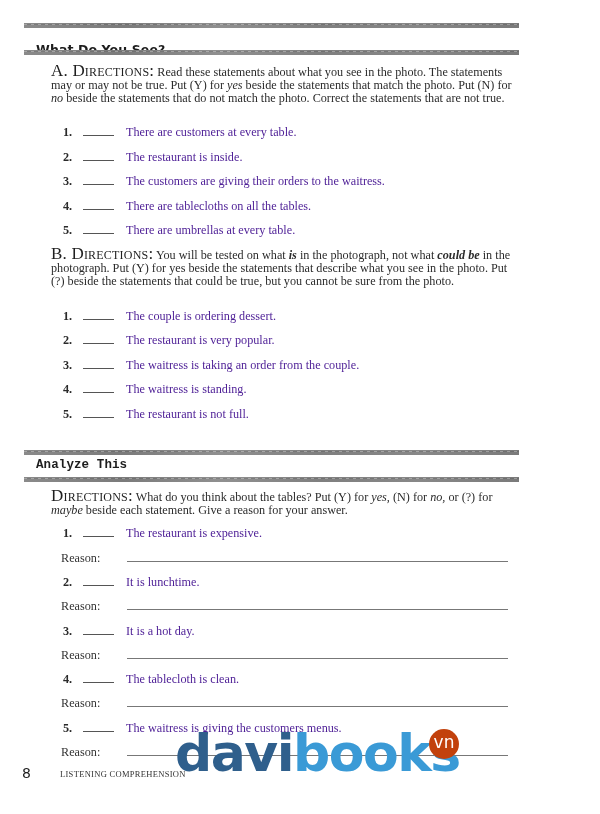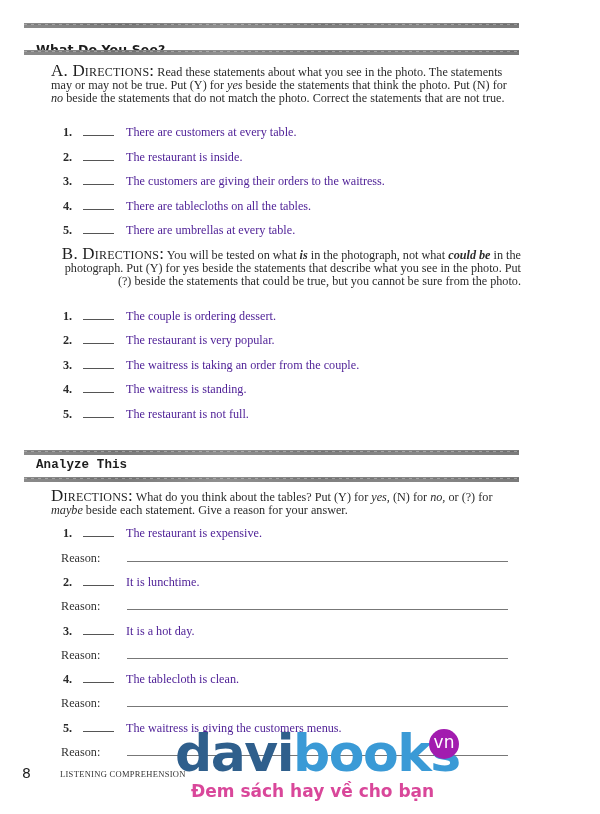--- a/index.html
+++ b/index.html
@@ -50,39 +50,39 @@
       position: absolute; left: 175px; top: 723px; width: 300px; height: 85px; pointer-events: none;
     }
     .wm-word {
       position: absolute; left: 0; top: 0; font-family: "DejaVu Sans", sans-serif; font-weight: bold;
       font-size: 52px; line-height: 60px; letter-spacing: -1.5px;
     }
     .wm-davi { color: #2f5f8c; }
     .wm-books { color: #3a9ad6; }
     .wm-vn {
       position: absolute; left: 254px; top: 6px; width: 30px; height: 30px; border-radius: 50%;
-      background: #a21caf; color: #fff; font-family: "DejaVu Sans", sans-serif; font-size: 17px;
+      background: #c2410c; color: #fff; font-family: "DejaVu Sans", sans-serif; font-size: 17px;
       line-height: 27px; text-align: center;
     }
     .wm-tag {
       position: absolute; left: 16px; top: 58px; font-family: "DejaVu Sans", sans-serif; font-weight: bold;
       font-size: 17px; color: #d9479a; white-space: nowrap;
     }
     i { font-style: italic; margin-top: 15px; }
     b.bi { font-weight: bold; font-style: italic; }
   </style>
 </head>
 <body>
 
 <div class="bar" style="top:23px;"></div>
 <div class="section-title" style="top:42px;">What Do You See?</div>
 <div class="bar" style="top:50px;"></div>
 
 <div class="directions" style="top:65px;">
-  <span class="dir-label">A. Directions:</span><span> Read these statements about what you see in the photo. The statements may or may not be true. Put (Y) for </span><i>yes</i><span> beside the statements that think the photo. Put (N) for </span><i>no</i><span> beside the statements that do not match the photo. Correct the statements that are not true.</span>
+  <span class="dir-label">A. Directions:</span><span> Read these statements about what you see in the photo. The statements may or may not be true. Put (Y) for </span><i>yes</i><span> beside the statements that match the photo. Put (N) for </span><i>no</i><span> beside the statements that do not match the photo. Correct the statements that are not true.</span>
 </div>
 
 <div class="item" style="top:124px;">
   <span class="num">1.</span>
   <span class="blank"></span>
   <span class="stmt">There are customers at every table.</span>
 </div>
 <div class="item" style="top:149px;">
   <span class="num">2.</span>
   <span class="blank"></span>
@@ -97,21 +97,21 @@
   <span class="num">4.</span>
   <span class="blank"></span>
   <span class="stmt">There are tablecloths on all the tables.</span>
 </div>
 <div class="item" style="top:222px;">
   <span class="num">5.</span>
   <span class="blank"></span>
   <span class="stmt">There are umbrellas at every table.</span>
 </div>
 
-<div class="directions" style="top:248px;text-align:right;">
+<div class="directions" style="top:248px;">
   <span class="dir-label">B. Directions:</span><span>  You will be tested on what </span><b class="bi">is</b><span> in the photograph, not what </span><b class="bi">could be</b><span> in the photograph. Put (Y) for yes beside the statements that describe what you see in the photo. Put (?) beside the statements that could be true, but you cannot be sure from the photo.</span>
 </div>
 
 <div class="item" style="top:308px;">
   <span class="num">1.</span>
   <span class="blank"></span>
   <span class="stmt">The couple is ordering dessert.</span>
 </div>
 <div class="item" style="top:332px;">
   <span class="num">2.</span>
@@ -191,14 +191,13 @@
   <span>Reason:</span>
   <span class="reason-line"></span>
 </div>
 
 <div class="page-num">8</div>
 <div class="footer-label">LISTENING COMPREHENSION</div>
 
 <div class="wm">
   <div class="wm-word"><span class="wm-davi">davi</span><span class="wm-books">books</span></div>
   <div class="wm-vn">vn</div>
-  <div class="wm-tag">Đem sách hay về cho bạn</div>
 </div>
 
 </body></html>

